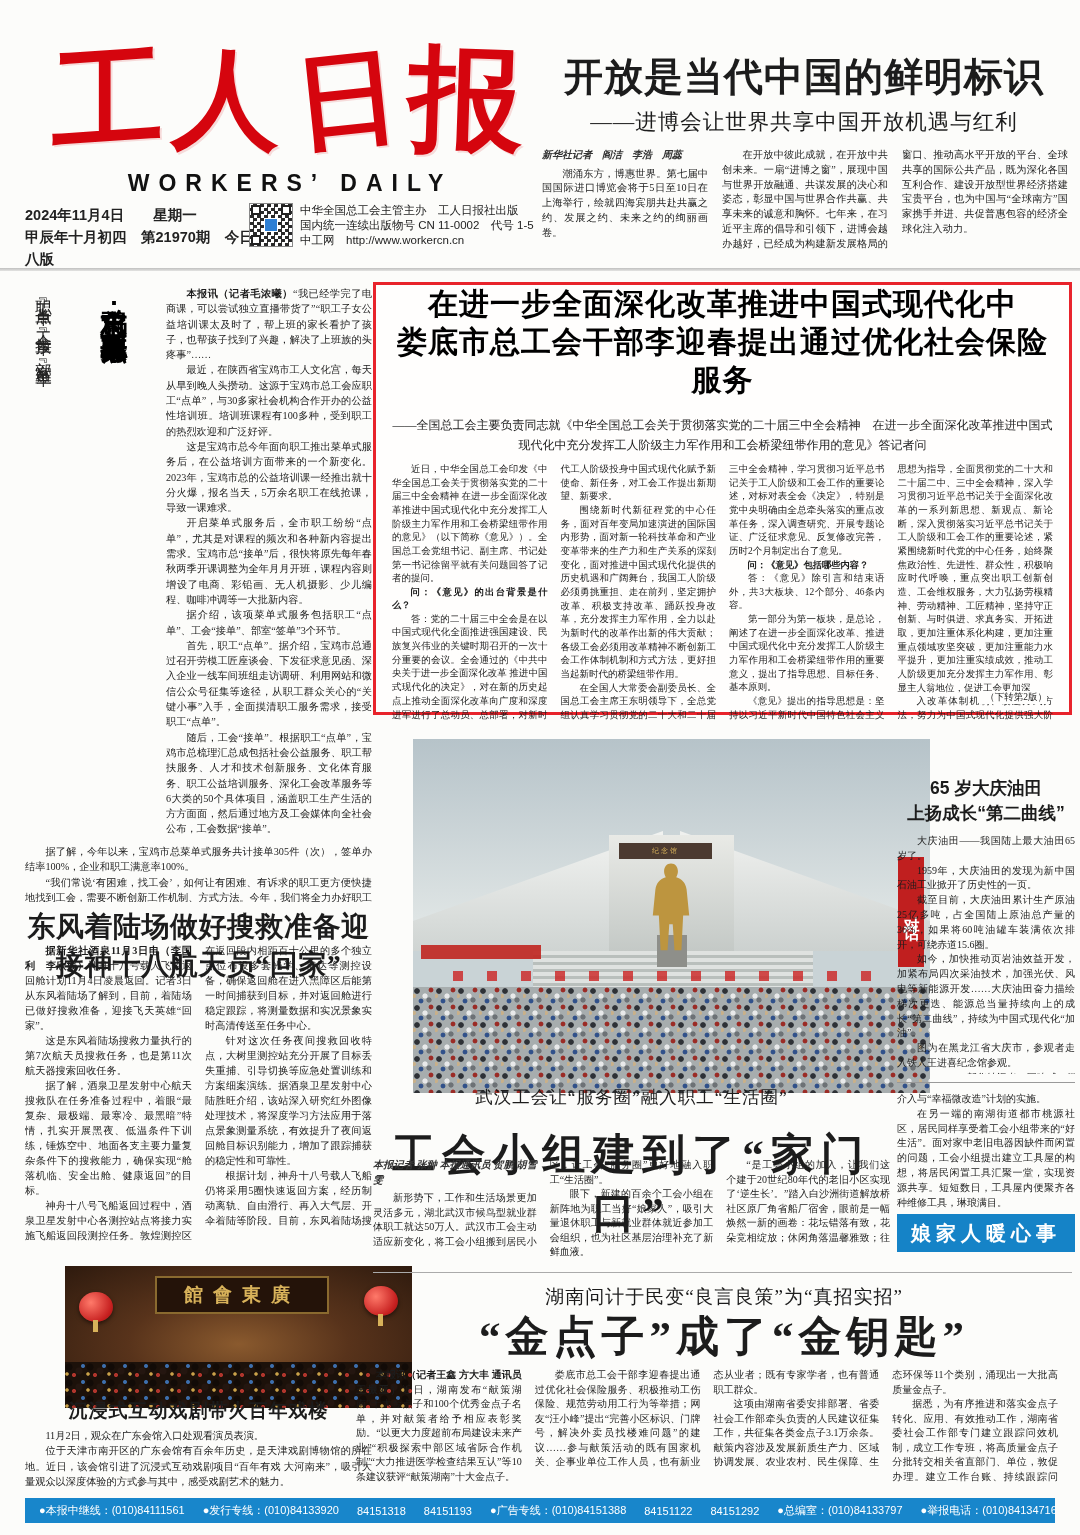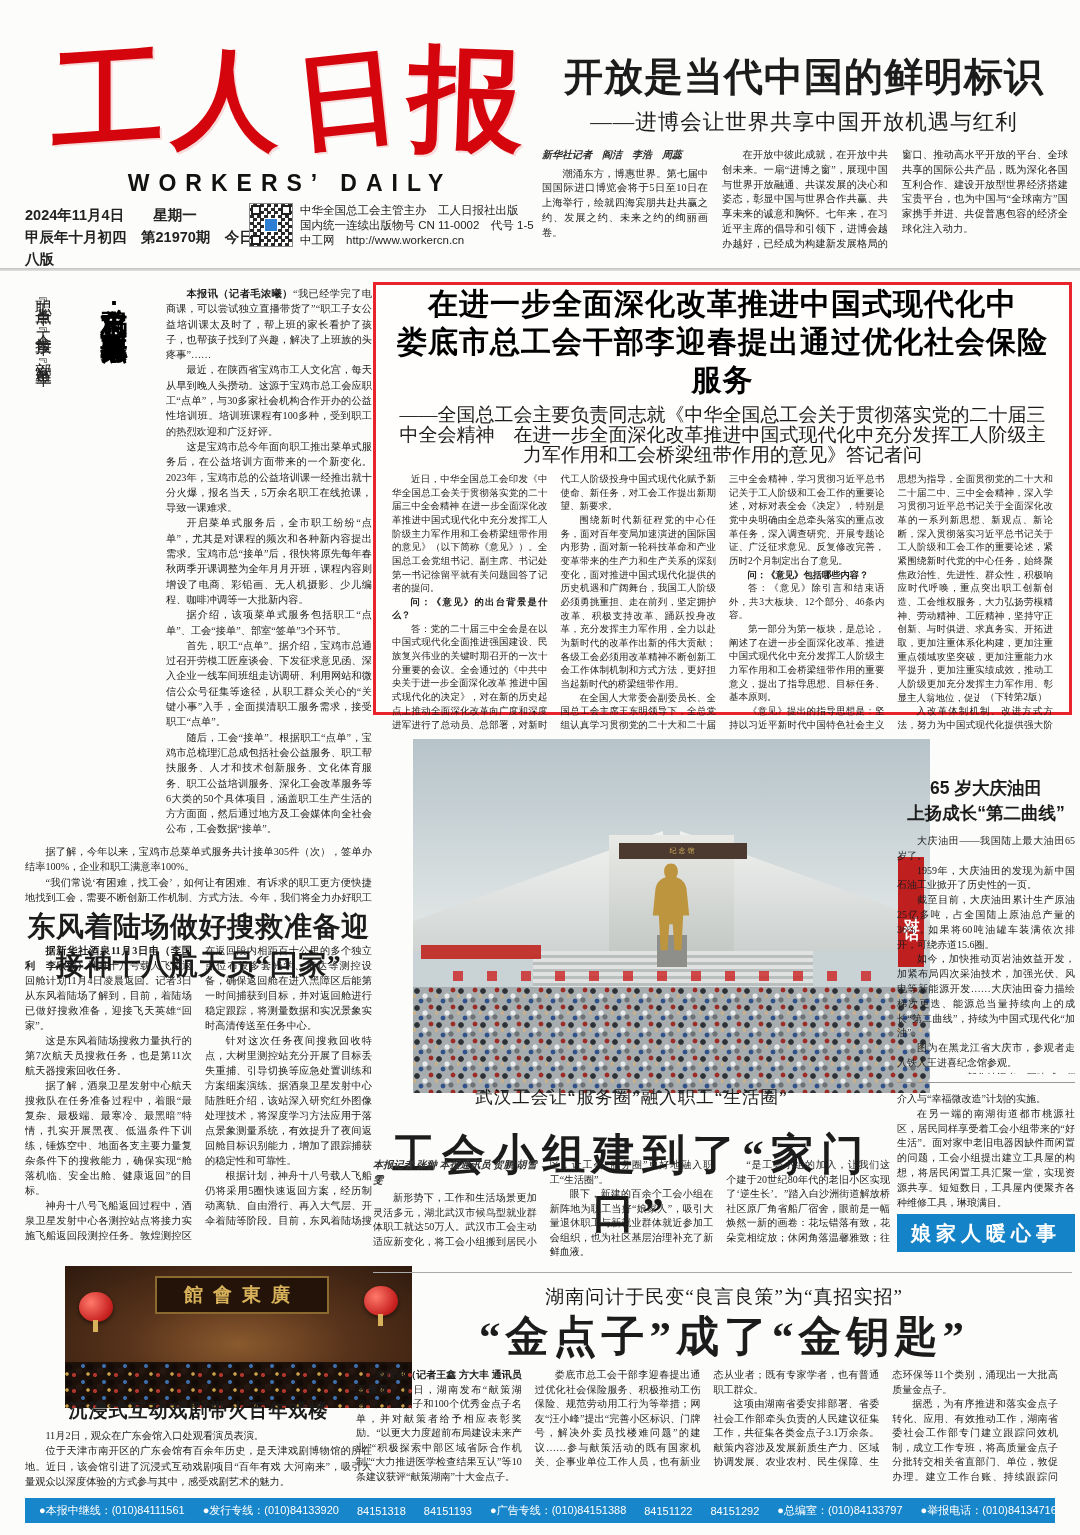--- a/index.html
+++ b/index.html
@@ -64,34 +64,34 @@
      background-size:21px 16px;background-color:#1c110a;}
   .th-title{left:25px;top:1398px;width:347px;text-align:center;font-family:"Liberation Sans",sans-serif;
      font-weight:bold;font-size:19px;letter-spacing:1px;}
   .th-cap{left:25px;top:1428px;width:347px;height:62px;font-size:10.2px;line-height:1.5;overflow:hidden;}
   .credit{text-align:right;font-style:italic;}
   
   .redbox{left:373px;top:282px;width:699px;height:433px;border:3px solid #e8232b;box-sizing:border-box;
      background:#fffefd;padding:0 16px 8px;}
   .rb-h{text-align:center;font-family:"Liberation Sans",sans-serif;font-weight:900;font-size:30px;
      line-height:38px;letter-spacing:1px;color:#000;}
-  .rb-sub{text-align:center;font-size:19px;line-height:20px;margin-top:6px;}
+  .rb-sub{text-align:center;font-size:12px;line-height:20px;margin-top:16px;}
   .rb-body{margin-top:8px;height:262px;column-count:4;column-gap:13px;font-size:9.5px;line-height:1.44;
      overflow:hidden;}
   .rb-q{font-weight:bold;font-family:"Liberation Sans",sans-serif;font-size:9.3px;text-indent:2em;}
   .rb-turn{position:absolute;right:22px;bottom:8px;font-size:9.5px;background:#fffefd;padding-left:6px;}
   
   .photo{left:373px;top:723px;width:517px;height:354px;position:absolute;overflow:hidden;background:#c9d3d6;}
   .ph-sky{position:absolute;left:0;top:0;width:100%;height:58%;background:linear-gradient(#b6c3c9,#e4e9e8);}
   .ph-wingL{position:absolute;left:-10px;top:92px;width:260px;height:120px;background:linear-gradient(#f2f3f1,#cfd4d2);
      clip-path:polygon(0 78%,100% 0,100% 100%,0 100%);}
   .ph-wingR{position:absolute;right:-10px;top:92px;width:260px;height:120px;background:linear-gradient(#f0f1ef,#ccd1cf);
      clip-path:polygon(0 0,100% 78%,100% 100%,0 100%);}
   .ph-core{position:absolute;left:196px;top:96px;width:125px;height:116px;background:linear-gradient(#e9eae6,#c4c9c6);}
-  .ph-sign{position:absolute;left:206px;top:104px;width:128px;height:16px;background:#4c3a30;
+  .ph-sign{position:absolute;left:206px;top:104px;width:93px;height:16px;background:#4c3a30;
      display:flex;align-items:center;justify-content:center;color:#d8b25a;font-size:7px;letter-spacing:2px;}
   .ph-steps{position:absolute;left:120px;top:212px;width:280px;height:38px;
      background:repeating-linear-gradient(#dfe2e0 0 4px,#b9bfbc 4px 7px);}
   .ph-statue{position:absolute;left:232px;top:118px;width:52px;height:110px;}
   .ph-ped{position:absolute;left:244px;top:196px;width:30px;height:32px;background:#8e8f8a;}
   .ph-banner{position:absolute;right:6px;top:118px;width:26px;height:110px;background:#c01f1f;
      writing-mode:vertical-rl;color:#fff;font-weight:bold;font-size:16px;letter-spacing:8px;
      display:flex;align-items:center;justify-content:center;font-family:"Liberation Sans",sans-serif;}
   .ph-redstrip{position:absolute;left:8px;top:206px;width:120px;height:14px;background:#c0251f;opacity:.9;}
   .ph-flags{position:absolute;left:40px;top:232px;width:430px;height:10px;

